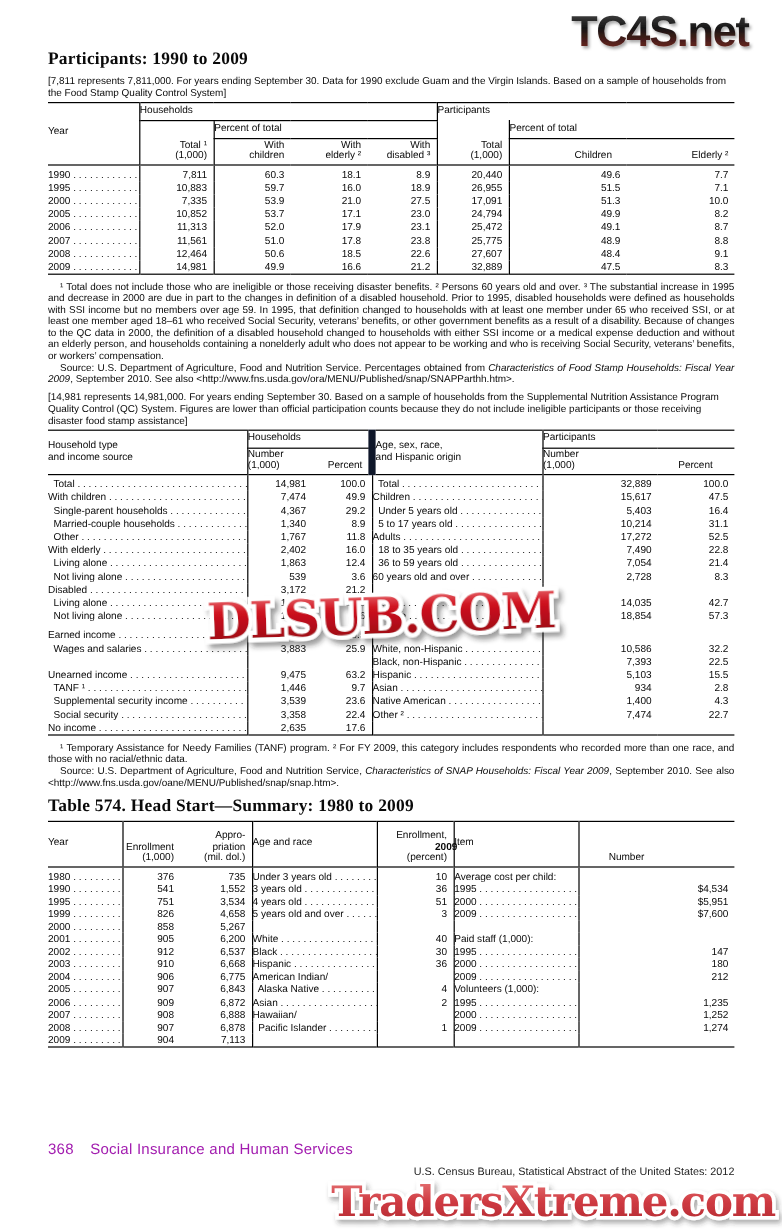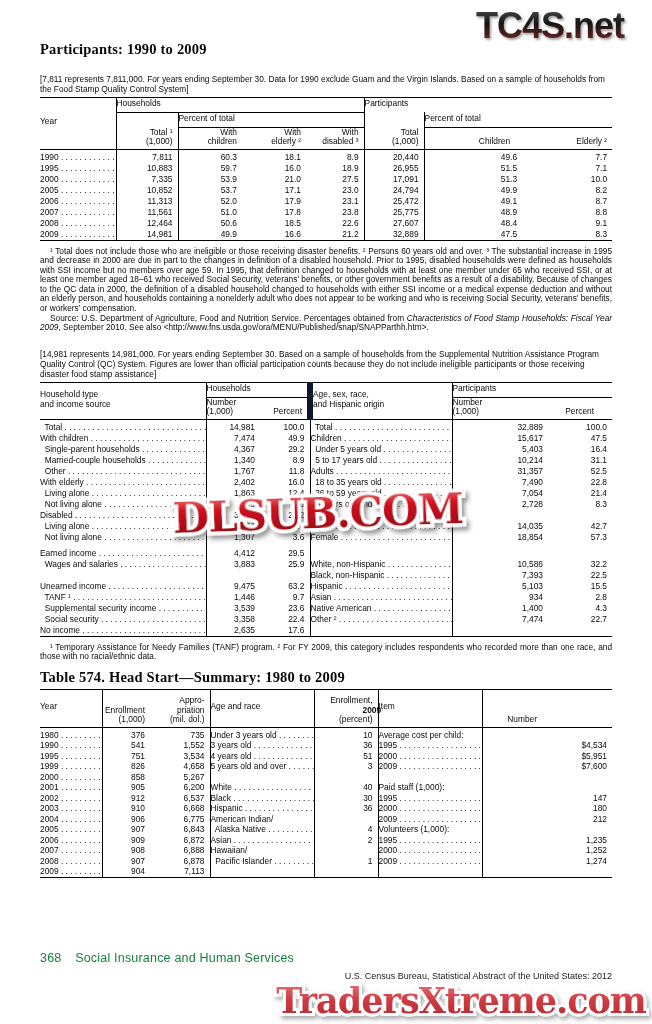--- a/index.html
+++ b/index.html
@@ -12,21 +12,21 @@
   .page{padding:0 40px;}
 
   .tbl-title{
     font-family:"Liberation Serif", serif;
     font-weight:700;font-size:14.5px;line-height:15.5px;letter-spacing:.2px;
     margin:0;
   }
   .mt572{margin-top:42px;}
   .mt573{margin-top:8px;}
   .mt574{margin-top:8px;}
-  .note{font-size:8.3px;line-height:10px;margin-top:16px;}
+  .note{font-size:8.3px;line-height:10px;margin-top:4px;}
 
   table{border-collapse:collapse;table-layout:fixed;width:572px;
     border-top:1px solid #000;border-bottom:1.5px solid #000;margin-top:3px;}
   th,td{font-size:8.4px;padding:0;}
   thead th{font-weight:normal;line-height:9.5px;vertical-align:bottom;padding-bottom:2px;}
   td{height:11px;line-height:11px;vertical-align:bottom;}
   #table-574 td{height:10.5px;line-height:10.5px;}
   tbody tr:first-child td{border-top:1.5px solid #000;padding-top:2px;}
   tr.spacer td{height:5px;}
   .brr{border-right:1px solid #000;}
@@ -39,21 +39,21 @@
   td.num{text-align:right;white-space:nowrap;padding-right:5px;}
   .pr12{padding-right:12px;}
   .pr18{padding-right:18px;}
   .pr75{padding-right:75px;}
   th.pr75{padding-right:75px;}
   th.h12{height:12px;vertical-align:middle;}
 
   .fn{font-size:8.3px;line-height:9.6px;text-align:justify;margin:6px 0 0 0;}
   .fn p{margin:0;text-indent:10px;}
 
-  .pagefoot{position:absolute;left:40px;top:951px;font-size:12.5px;color:#15803d;
+  .pagefoot{position:absolute;left:40px;top:951px;font-size:12.5px;color:#a21caf;
     letter-spacing:.2px;}
   .pagefoot .num{margin-right:10px;}
   .censusline{position:absolute;right:40px;top:971px;font-size:9px;color:#222;text-align:center;}
 
   .wm{position:absolute;pointer-events:none;}
   #wm-top{left:450px;top:2px;}
   #wm-mid{left:146px;top:482px;transform:rotate(-2deg);}
   #wm-bot{left:256px;top:977px;}
   svg text{font-family:"DejaVu Serif", serif;}
   #wm-top svg text{font-family:"Liberation Sans", sans-serif;}
@@ -274,21 +274,21 @@
             <td class="num brr">8.9</td>
             <td class="lab brr">  5 to 17 years old . . . . . . . . . . . . . . . . . . . . . . . . . . . . . . . . . . . . . . . . . . . . .</td>
             <td class="num">10,214</td>
             <td class="num pr18">31.1</td>
           </tr>
           <tr>
             <td class="lab brr">  Other . . . . . . . . . . . . . . . . . . . . . . . . . . . . . . . . . . . . . . . . . . . . .</td>
             <td class="num">1,767</td>
             <td class="num brr">11.8</td>
             <td class="lab brr">Adults . . . . . . . . . . . . . . . . . . . . . . . . . . . . . . . . . . . . . . . . . . . . .</td>
-            <td class="num">31,357</td>
+            <td class="num">17,272</td>
             <td class="num pr18">52.5</td>
           </tr>
           <tr>
             <td class="lab brr">With elderly . . . . . . . . . . . . . . . . . . . . . . . . . . . . . . . . . . . . . . . . . . . . .</td>
             <td class="num">2,402</td>
             <td class="num brr">16.0</td>
             <td class="lab brr">  18 to 35 years old . . . . . . . . . . . . . . . . . . . . . . . . . . . . . . . . . . . . . . . . . . . . .</td>
             <td class="num">7,490</td>
             <td class="num pr18">22.8</td>
           </tr>
@@ -402,20 +402,21 @@
             <td class="num brr">17.6</td>
             <td class="lab brr"></td>
             <td class="num"></td>
             <td class="num pr18"></td>
           </tr>
         </tbody>
     </table>
 
     <div class="fn">
       <p>¹ Temporary Assistance for Needy Families (TANF) program. ² For FY 2009, this category includes respondents who recorded more than one race, and those with no racial/ethnic data.</p>
+      <p><span>Source: U.S. Department of Agriculture, Food and Nutrition Service, </span><i>Characteristics of SNAP Households:  Fiscal Year 2009</i><span>, September 2010. See also &lt;http://www.fns.usda.gov/oane/MENU/Published/snap/snap.htm&gt;.</span></p>
     </div>
   </div>
 
   <div>
     <h2 class="tbl-title mt574">
       <div>Table 574. Head Start—Summary: 1980 to 2009</div>
     </h2>
 
     <table id="table-574">
       <colgroup>

